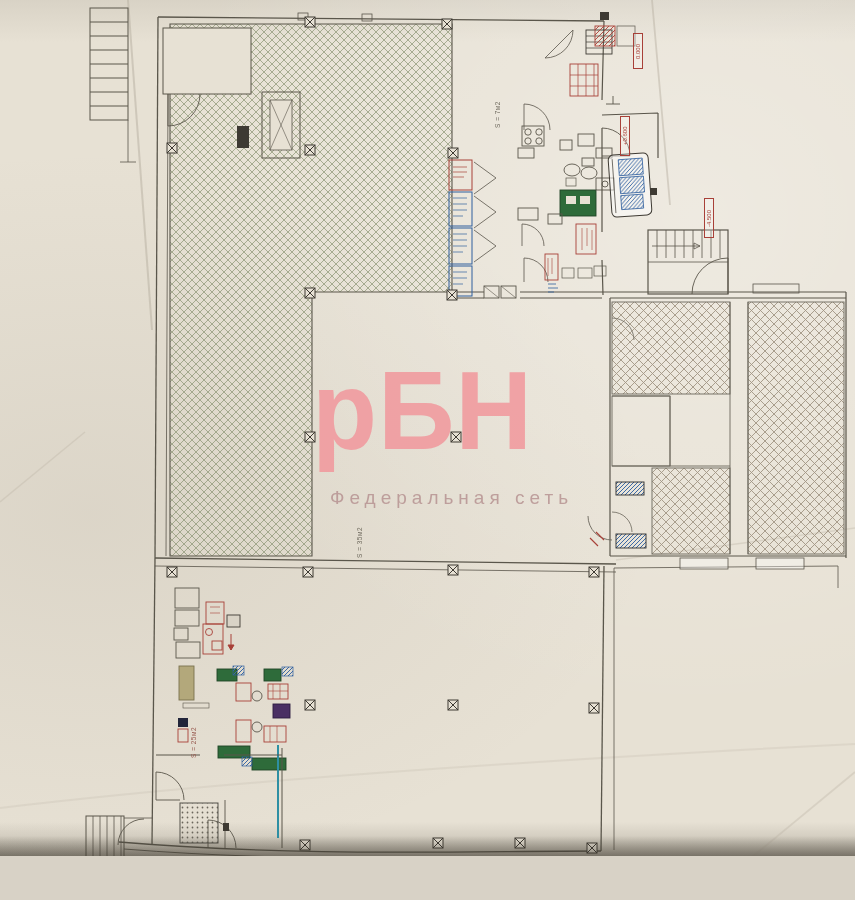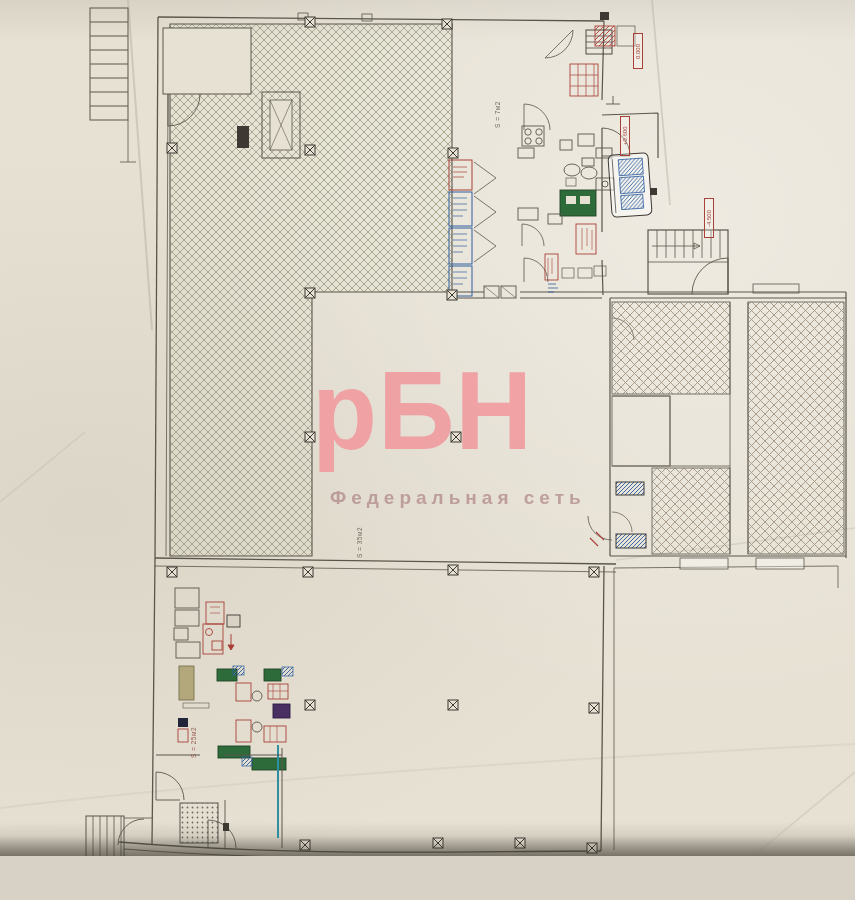--- a/index.html
+++ b/index.html
@@ -8,21 +8,21 @@
          background:
            radial-gradient(ellipse at 78% 25%, rgba(255,255,255,.30), rgba(255,255,255,0) 55%),
            radial-gradient(ellipse at 10% 60%, rgba(120,110,95,.10), rgba(120,110,95,0) 50%),
            linear-gradient(to top, rgba(70,64,52,.28), rgba(70,64,52,0) 4%),
            linear-gradient(to bottom, rgba(90,84,70,.10), rgba(90,84,70,0) 5%),
            #e7e1d4; padding-left: 36px;}
   svg.plan{position:absolute;left:0;top:0;}
   .wm-logo{position:absolute;left:312px;top:352px;font-size:112px;line-height:1.05;
            font-weight:800;color:rgba(240,152,157,.88);letter-spacing:1px;
            transform:scaleX(.95);transform-origin:left top;}
-  .wm-sub{position:absolute;left:330px;top:487px;font-size:19px;font-weight:700;
+  .wm-sub{position:absolute;left:330px;top:487px;font-size:19px;font-weight:400;
           letter-spacing:5px;color:rgba(178,140,140,.78);}
   .elev{position:absolute;border:1px solid #a84038;color:#a84038;background:rgba(255,255,255,.25);
         font-size:6px;line-height:1;writing-mode:vertical-rl;transform:rotate(180deg);
         padding:2px 1px;text-align:center;}
   .area-label{position:absolute;font-size:6.5px;color:#6f6a5e;writing-mode:vertical-rl;
               transform:rotate(180deg);letter-spacing:.5px;}
   .area-label.red{color:#96564c;}
   .shadow-bottom{position:absolute;left:0;right:0;bottom:0;height:20px;
         background:linear-gradient(to top, rgba(55,50,40,.5), rgba(55,50,40,0));}
 </style>

